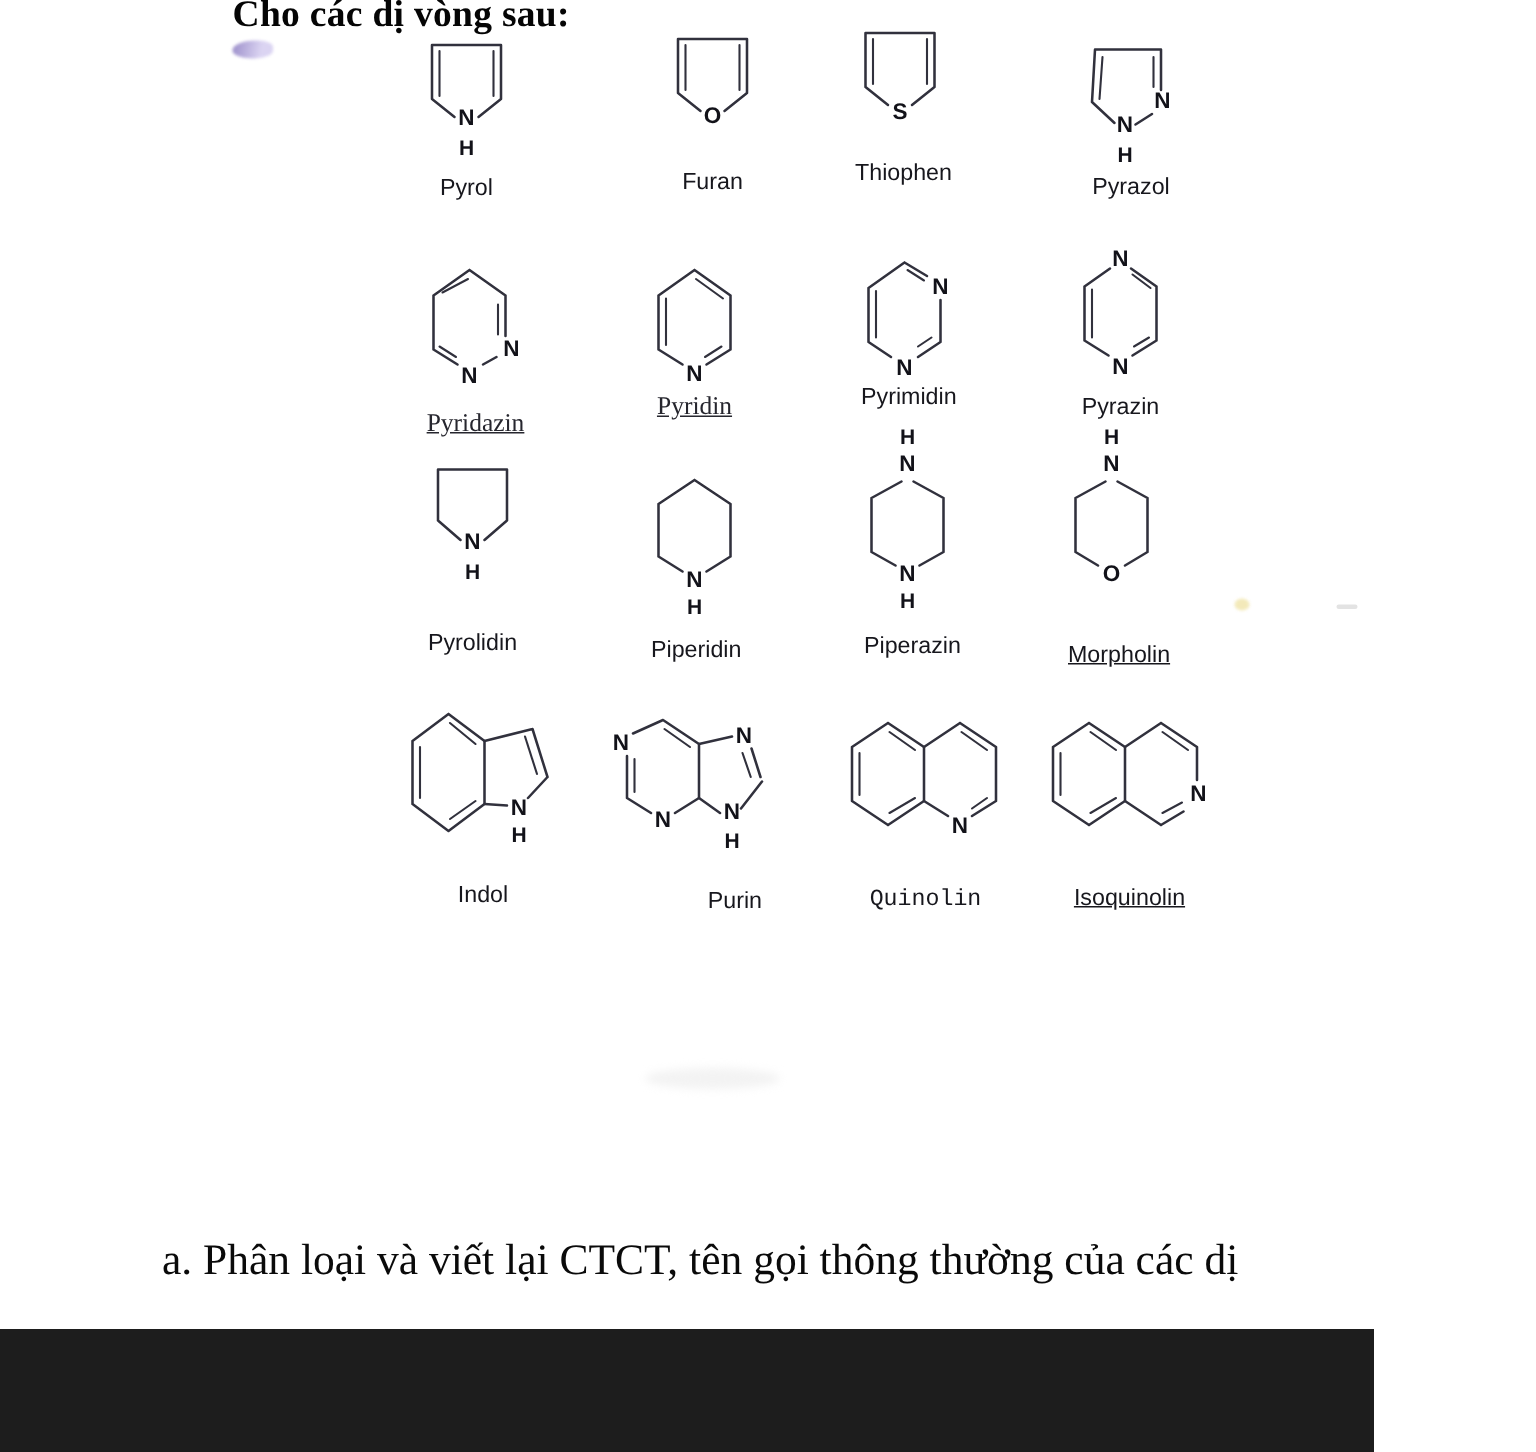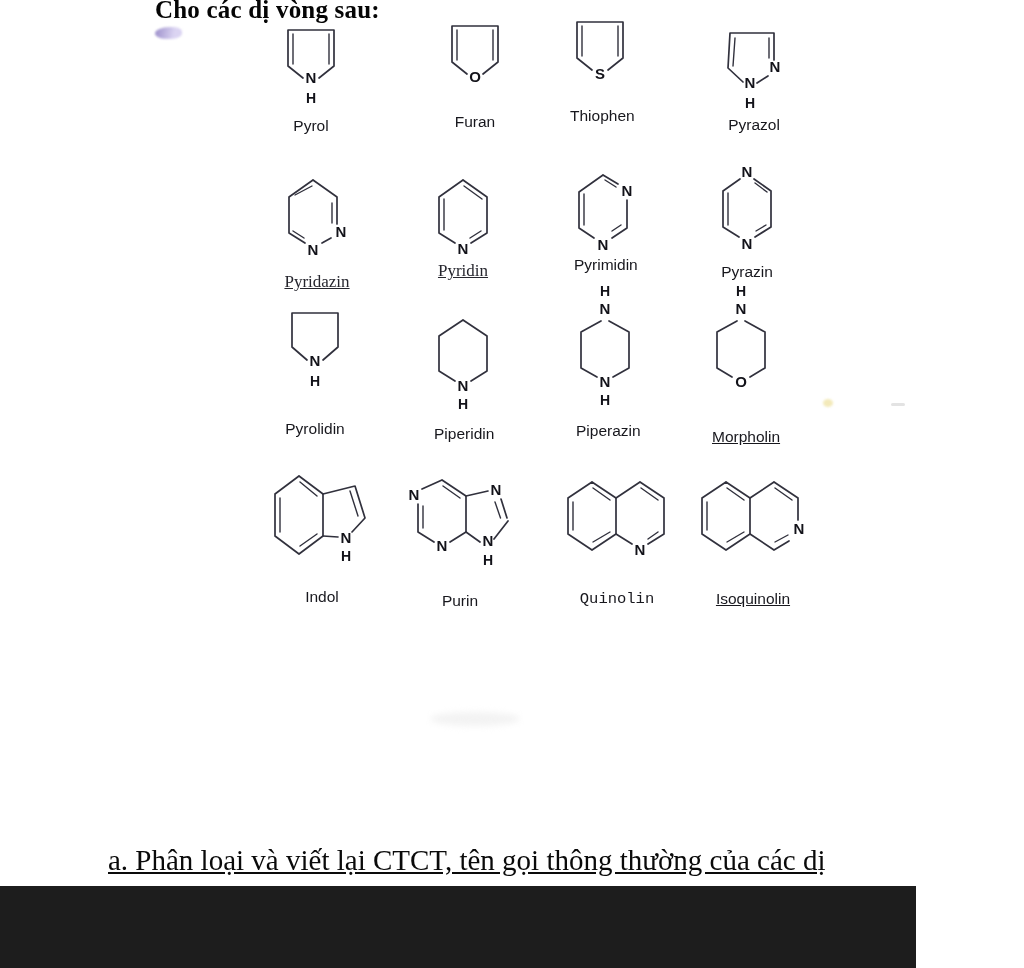--- a/index.html
+++ b/index.html
@@ -9,21 +9,21 @@
          color:#050505;letter-spacing:.2px;}
   .cell{position:absolute;text-align:center;}
   .cell svg{display:block;margin:0 auto;}
   .bond{stroke:#31313d;stroke-width:1.7;fill:none;stroke-linecap:round;}
   .inner{stroke-width:1.4;}
   .atom{font:700 15px "Liberation Sans",sans-serif;fill:#121219;text-anchor:middle;}
   .hat{font-size:14px;}
   .clabel{font:15.5px "Liberation Sans",sans-serif;color:#17171d;white-space:nowrap;margin:0 auto;}
   .serif .clabel{font-family:"Liberation Serif",serif;font-size:17px;color:#26262e;text-decoration:underline;}
   .question{position:absolute;left:108px;width:860px;font:29px "Liberation Serif",serif;color:#0a0a0a;}
-  .q1{top:844px;text-decoration:underline;} .q2{top:848px;}
+  .q1{top:824px;} .q2{top:848px;}
   .blackbar{position:absolute;left:0;top:886px;width:1024px;height:82px;background:#1d1d1d;}
   .ink{position:absolute;left:155px;top:27px;width:27px;height:12px;border-radius:60% 40% 50% 50%;
        background:linear-gradient(100deg,#7a68b8,#cfc6ee 70%);opacity:.75;filter:blur(1px);}
   .dot-y{position:absolute;left:823px;top:399px;width:10px;height:8px;border-radius:50%;
        background:#f1e6ae;opacity:.85;filter:blur(1px);}
   .dash-g{position:absolute;left:891px;top:403px;width:14px;height:3px;background:#cccccc;
        opacity:.55;border-radius:2px;}
   .smudge{position:absolute;left:430px;top:712px;width:90px;height:14px;border-radius:50%;
        background:#f3f3f3;filter:blur(3px);}
 </style>
@@ -169,21 +169,21 @@
       <path class="bond" d="M38,8 L62,24 M62,24 V60 M62,60 L46,70 M30,70 L14,60 M14,60 V32 M18,17 L38,8"></path>
       <path class="bond inner" d="M39,14 L56,26 M19,56 V34"></path>
       <text class="atom" x="10" y="28">N</text>
       <text class="atom" x="38" y="79">N</text>
       <path class="bond" d="M62,24 L84,19 M97,27 L103,46 M104,49 L90,67 M76,70 L62,60"></path>
       <path class="bond inner" d="M91,30 L96.5,46"></path>
       <text class="atom" x="92" y="23">N</text>
       <text class="atom" x="84" y="74">N</text>
       <text class="atom hat" x="84" y="93">H</text>
     </svg>
-    <div class="clabel" style="margin-top:22px;width:96px;">Purin</div>
+    <div class="clabel" style="margin-top:22px;width:96px;text-align:right;">Purin</div>
   </div>
 
   <div class="cell" style="left:566px;top:478px;width:102px;">
     <svg width="102" height="84" viewBox="0 0 102 84">
       <path class="bond" d="M26,4 L50,20 M50,20 V56 M50,56 L26,72 M26,72 L2,56 M2,56 V20 M2,20 L26,4"></path>
       <path class="bond inner" d="M27,10 L44,22 M44,54 L27,64 M7,52 V24"></path>
       <path class="bond" d="M50,20 L74,4 M74,4 L98,20 M98,20 V56 M98,56 L82,66 M66,66 L50,56"></path>
       <path class="bond inner" d="M75,10 L92,22 M92,54 L82,61"></path>
       <text class="atom" x="74" y="77">N</text>
     </svg>

